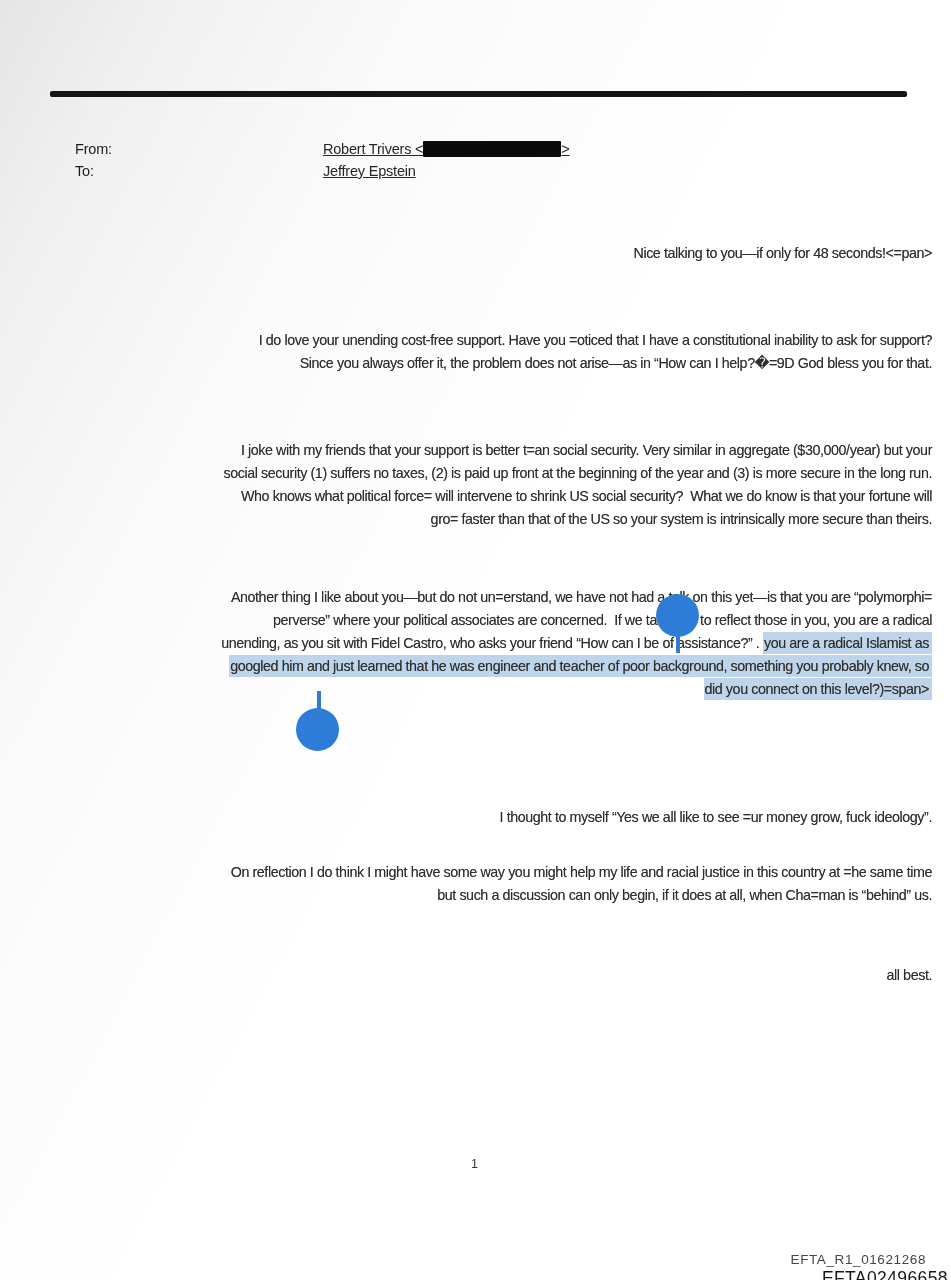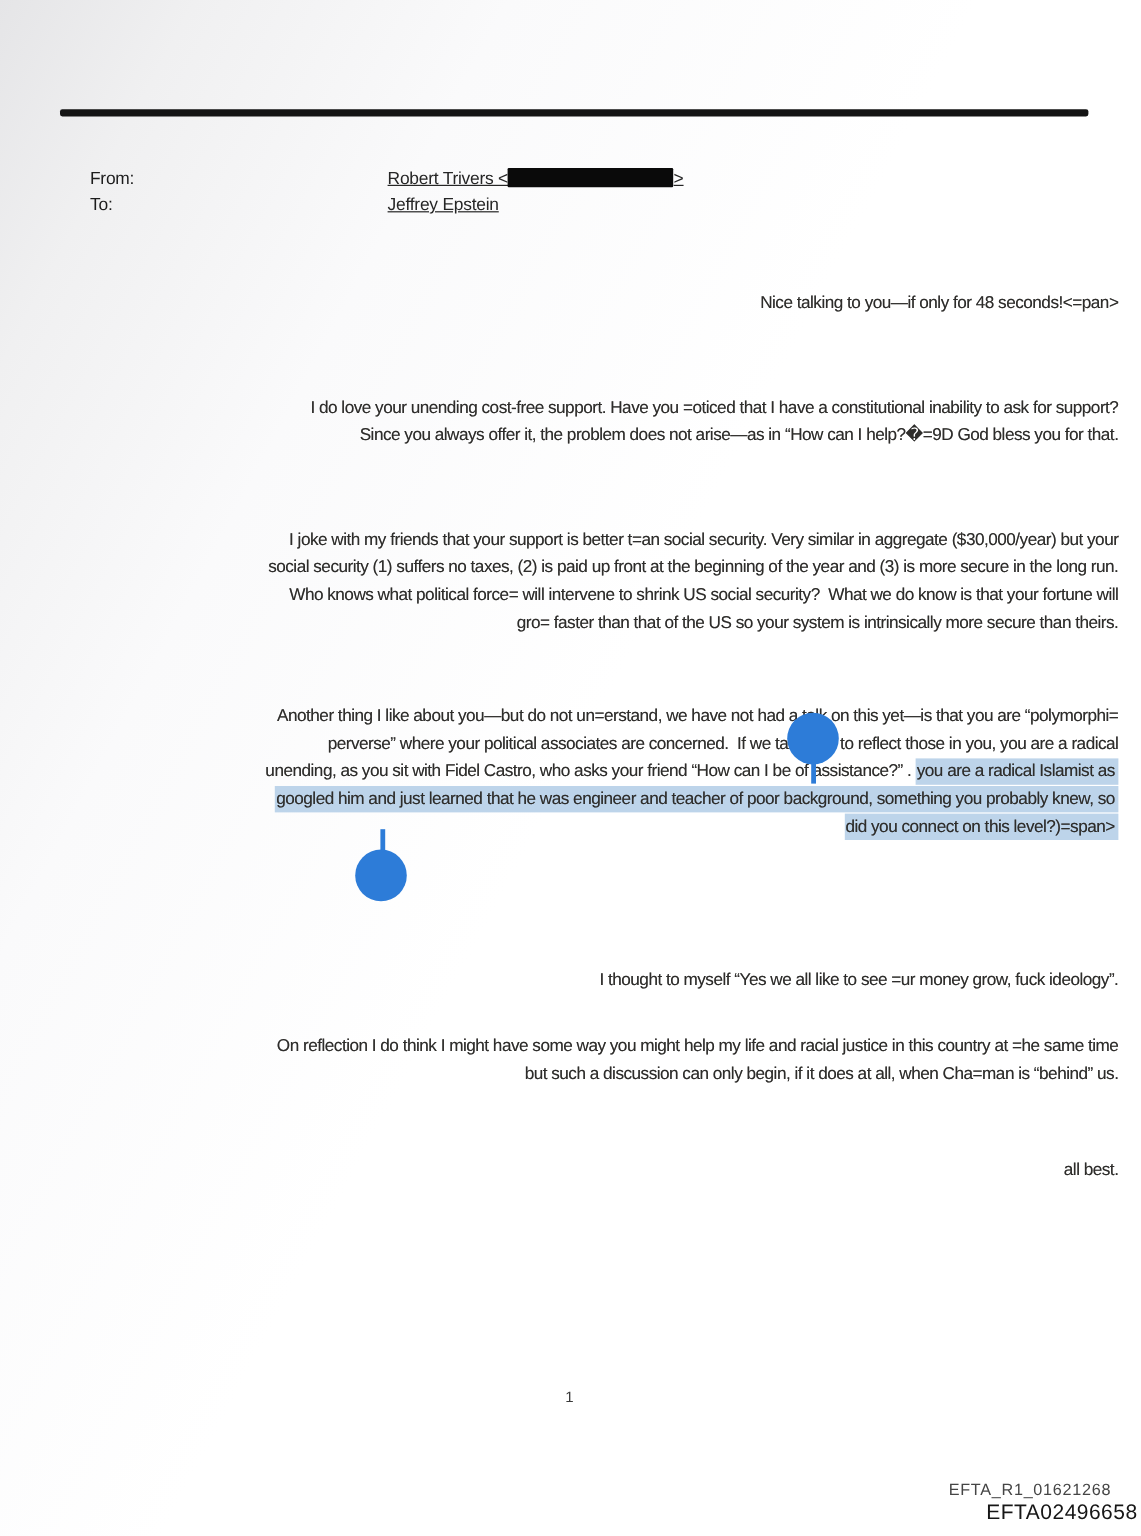--- a/index.html
+++ b/index.html
@@ -26,21 +26,21 @@
   .p5{top:774px;margin-top:32px;} .p6{top:861px;} .p7{top:964px;}
   .hl{background:var(--selection-highlight,#bdd4ea);padding:3px 3px 3px 1px;}
   .sel-knob{position:absolute;width:43px;height:43px;border-radius:50%;background:var(--selection-handle,#2d7cd8);z-index:5;}
   .sel-stem{position:absolute;width:4px;background:var(--selection-handle,#2d7cd8);z-index:5;}
   .knob-start{left:656px;top:594px;}
   .stem-start{left:676px;top:634px;height:19px;}
   .stem-end{left:317px;top:691px;height:19px;}
   .knob-end{left:296px;top:708px;}
   .pagenum{position:absolute;left:471px;top:1157px;font-size:12.5px;color:#3a3a3a;letter-spacing:0.3px;}
   .bates{position:absolute;right:3px;top:1234px;text-align:right;}
-  .bates-top{font-size:13.5px;color:#454545;letter-spacing:0.6px;margin-right:22px;line-height:16px;font-weight:500;}
+  .bates-top{font-size:13.5px;color:#454545;letter-spacing:0.6px;margin-right:22px;line-height:16px;font-weight:500;margin-top:18px;}
   .bates-bottom{font-size:17.5px;color:#161616;letter-spacing:0.4px;line-height:20px;font-weight:500;}
 </style>
 </head>
 <body>
 
 <div class="page">
 
   <div class="top-rule"></div>
 
   <div class="hdr">

